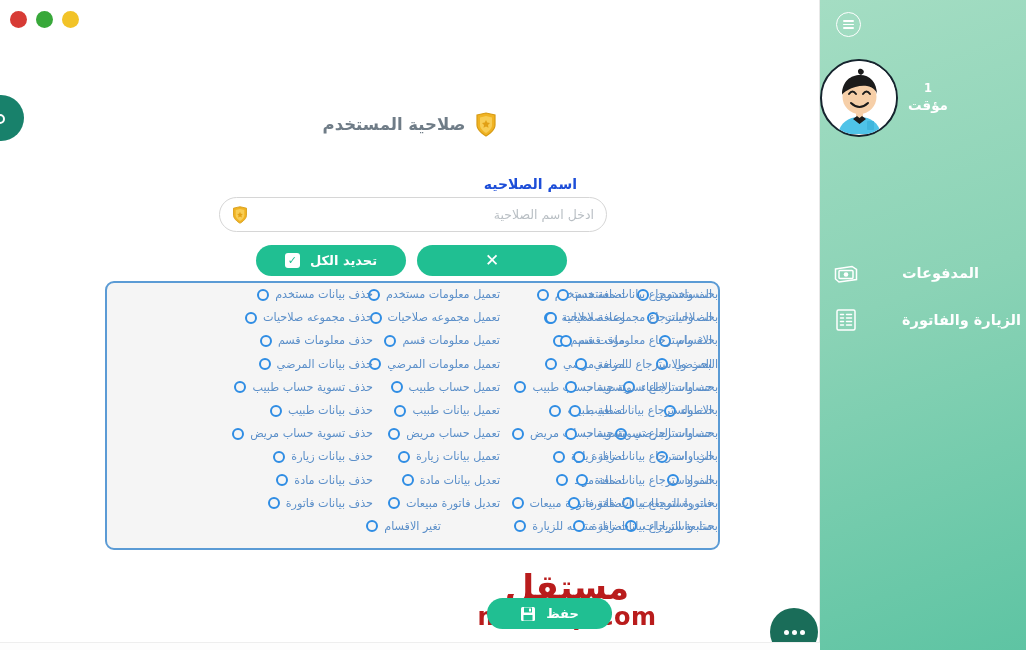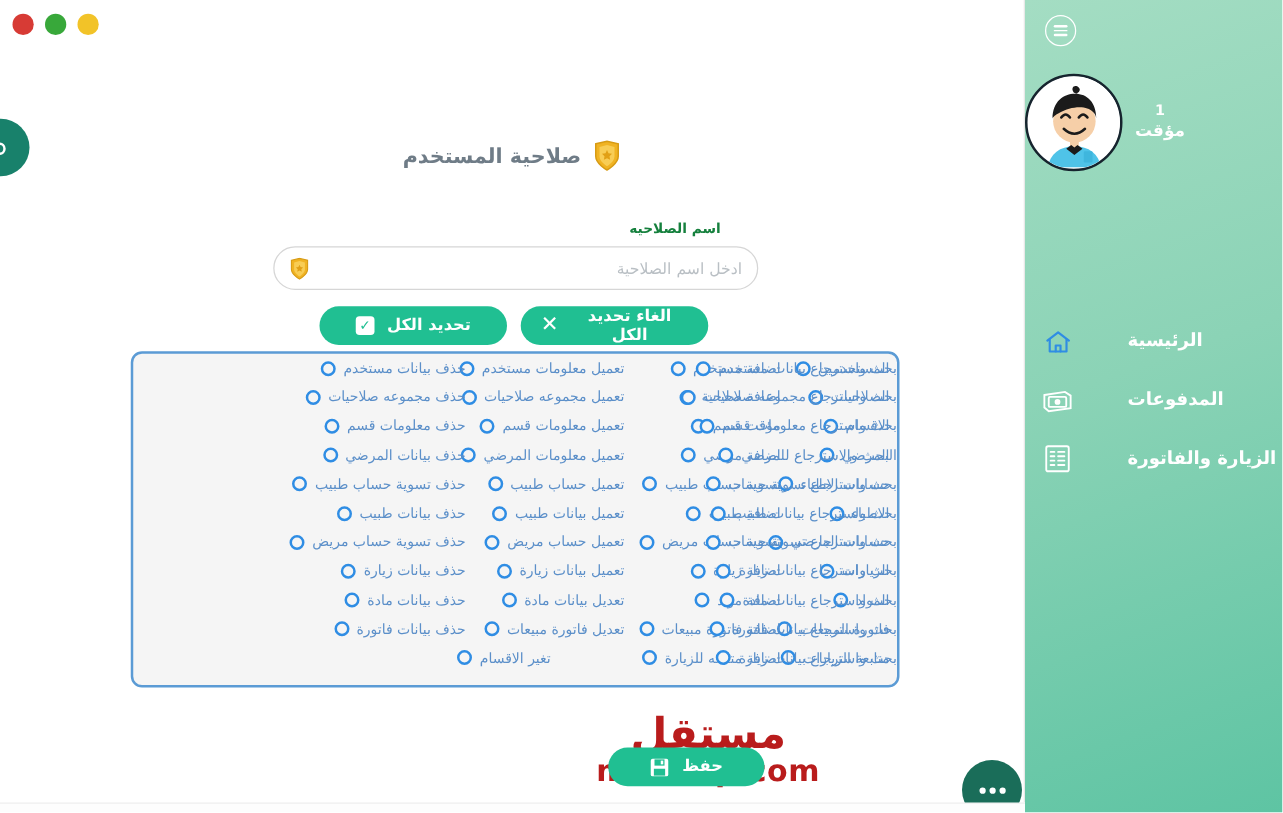--- a/index.html
+++ b/index.html
@@ -46,21 +46,21 @@
     font-size:16.5px; font-weight:700; color:#6f7c87; letter-spacing:.2px;
   }
   .shield{
     width:22px;height:25px; position:relative; display:inline-block;
   }
   .shield svg{ display:block; }
 
   
   #field-label{
     position:absolute; top:176px; right:calc(820px - 578px);
-    font-size:11px; font-weight:700; color:#15803d;
+    font-size:14px; font-weight:700; color:#1d4ed8;
   }
   #name-input-wrap{
     position:absolute; top:197px; left:219px; width:388px; height:35px;
     border:1px solid #d6d6d6; border-radius:18px; background:#fff;
     display:flex; flex-direction:row-reverse; align-items:center; padding:0 12px; gap:8px;
   }
   #name-input{
     flex:1; border:0; outline:0; background:transparent;
     font-family:inherit; font-size:12.5px; color:#55606a;
     text-align:right; direction:rtl;
@@ -238,21 +238,20 @@
     <input id="name-input" type="text" placeholder="ادخل اسم الصلاحية" style="">
   </div>
 
   <div id="select-buttons">
     <button class="pill" id="btn-select-all">
       <span class="chk-glyph">✓</span>
       <span>تحديد الكل</span>
     </button>
     <button class="pill" id="btn-unselect-all">
       <span class="x-glyph">✕</span>
-      <span>الغاء تحديد الكل</span>
     </button>
   </div>
 
   <div id="perm-panel">
       <div class="perm-row">
         <div class="cell c0">
           <span class="radio"></span>
           <span class="lbl">المستخدمين</span>
         </div>
         <div class="cell c1">
@@ -544,30 +543,20 @@
         <rect x="44" y="60" width="7" height="9" rx="1" fill="#3fb6dd"></rect>
       </svg>
     </div>
     <div id="profile-meta">
       <div id="profile-count">1</div>
       <div id="profile-name">مؤقت</div>
     </div>
   </div>
 
   <nav id="nav">
-    <div class="nav-item">
-      <span class="nav-label">الرئيسية</span>
-      <span class="nav-icon">
-        <svg width="23" height="23" viewBox="0 0 24 24" fill="none" stroke="#2f8de4" stroke-width="1.8" stroke-linecap="round" stroke-linejoin="round">
-          <path d="M3 11 L12 4 L21 11"></path>
-          <path d="M5 10 V20 H19 V10"></path>
-          <path d="M10 20 V15 H14 V20"></path>
-        </svg>
-      </span>
-    </div>
     <div class="nav-item">
       <span class="nav-label">المدفوعات</span>
       <span class="nav-icon">
         <svg width="24" height="21" viewBox="0 0 24 21" fill="none" stroke="#ffffff" stroke-width="1.5">
           <path d="M1.5 6 L18 3.5 L22.5 6.5 L22.5 16.5 L5 19 L1.5 16 Z"></path>
           <rect x="5" y="7.5" width="14" height="8" rx="1"></rect>
           <circle cx="12" cy="11.5" r="2.3" fill="#ffffff" stroke="none"></circle>
         </svg>
       </span>
     </div>

